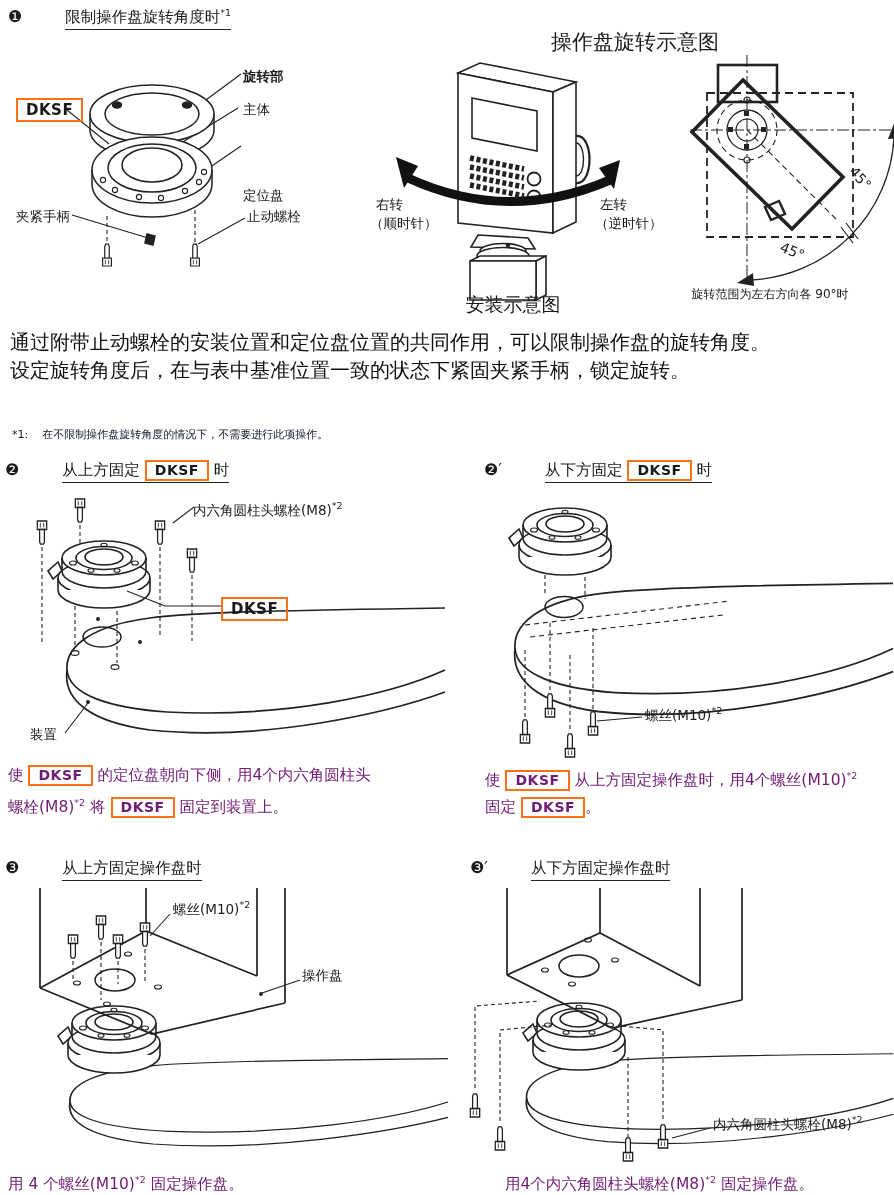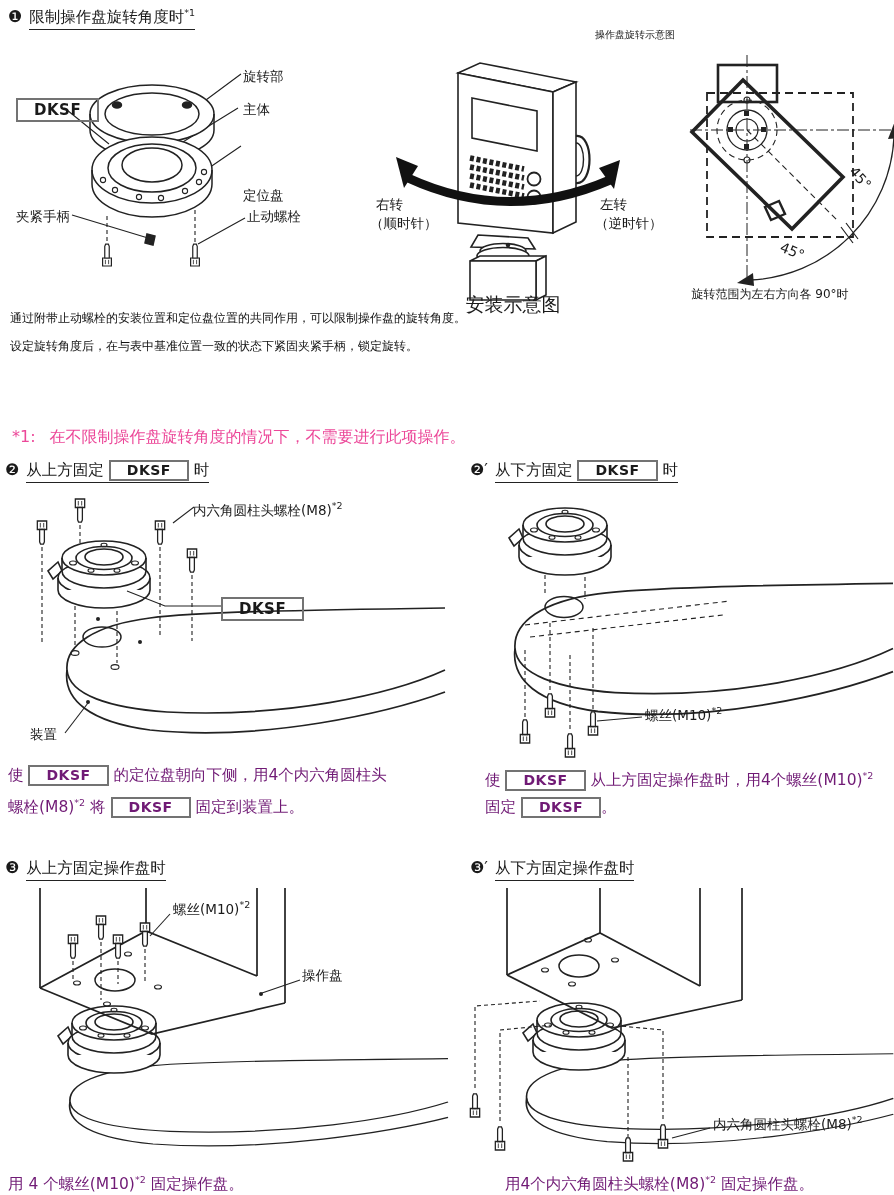--- a/index.html
+++ b/index.html
@@ -1,29 +1,29 @@
 <!DOCTYPE html>
 <html><head>
 <meta charset="utf-8">
 <style>
   html,body{margin:0;padding:0;background:#fff;}
   #page{position:relative;width:894px;height:1195px;background:#fff;overflow:hidden;
         font-family:"DejaVu Sans","Liberation Sans",sans-serif;color:#1a1a1a;}
   .hdr{position:absolute;font-size:15.5px;white-space:nowrap;font-weight:500;}
   .hdr .bul{font-size:16px;margin-right:7px;}
-  .hdr .u{border-bottom:1.6px solid #222;padding-bottom:3px;}
-  .dksf{display:inline-block;border:2px solid #737373;padding:0 16px;font-weight:bold;
+  .hdr .u{border-bottom:1.6px solid #222;padding-bottom:3px;margin-left:36px;}
+  .dksf{display:inline-block;border:2px solid #f97316;padding:0 8px;font-weight:bold;
         font-size:14px;line-height:17px;letter-spacing:.5px;}
   .lbl{position:absolute;font-size:13.5px;white-space:nowrap;color:#1a1a1a;}
-  .para{position:absolute;left:10px;top:304px;font-size:12px;line-height:28px;color:#111;}
-  .note{position:absolute;left:12px;top:427px;font-size:16px;color:#ec4899;}
+  .para{position:absolute;left:10px;top:328px;font-size:20px;line-height:28px;color:#111;}
+  .note{position:absolute;left:12px;top:427px;font-size:11px;color:#0f172a;}
   .note .mk{margin-right:14px;}
   .cap{position:absolute;font-size:15.5px;line-height:27px;color:#701a75;}
   sup{font-size:9.5px;}
-  .figtitle{position:absolute;font-size:10px;text-align:center;}
+  .figtitle{position:absolute;font-size:21px;text-align:center;}
   .figcap{position:absolute;font-size:19px;text-align:center;}
   svg{position:absolute;overflow:visible;}
   svg *{vector-effect:none;}
 </style>
 </head>
 <body>
 
 <div id="page">
 
   <svg width="0" height="0" style="position:absolute">
@@ -81,21 +81,21 @@
       <circle cx="185" cy="143" r="2.6"></circle>
         <circle cx="199" cy="134" r="2.6"></circle>
       <circle cx="204" cy="124" r="2.6"></circle>
     </g>
     <path d="M147,186 l8,2 l-2,9 l-8,-2 z" fill="#222"></path>
     <path d="M107,168 V195 M195,162 V195" stroke-dasharray="4 3" stroke-width="1.1"></path>
     <use href="#bolt" transform="translate(107,218) rotate(180) scale(0.8)"></use>
     <use href="#bolt" transform="translate(195,218) rotate(180) scale(0.8)"></use>
   </svg>
   <div class="lbl dksf" style="left:16px;top:98px;font-size:15px;line-height:20px;">DKSF</div>
-  <div class="lbl" style="left:243px;top:68px;">旋转部</div>
+  <div class="lbl" style="left:243px;top:68px;font-weight:bold;">旋转部</div>
   <div class="lbl" style="left:243px;top:101px;">主体</div>
   <div class="lbl" style="left:243px;top:140px;margin-top:47px;">定位盘</div>
   <div class="lbl" style="left:16px;top:208px;">夹紧手柄</div>
   <div class="lbl" style="left:247px;top:208px;">止动螺栓</div>
 
   <div class="figtitle" style="left:535px;top:28px;width:200px;">操作盘旋转示意图</div>
   <svg style="left:348px;top:52px;" width="310" height="255" viewBox="0 0 310 255" fill="none" stroke="#222" stroke-width="1.6">
     <polygon points="110,21 132,11 228,30 205,40" fill="#fff"></polygon>
     <polygon points="110,21 205,40 205,181 110,171" fill="#fff"></polygon>
     <polygon points="205,40 228,30 228,170 205,181" fill="#fff"></polygon>
@@ -157,21 +157,21 @@
     <div>通过附带止动螺栓的安装位置和定位盘位置的共同作用，可以限制操作盘的旋转角度。</div>
     <div>设定旋转角度后，在与表中基准位置一致的状态下紧固夹紧手柄，锁定旋转。</div>
   </div>
   <div class="note">
     <span class="mk">*1:</span><span>在不限制操作盘旋转角度的情况下，不需要进行此项操作。</span>
   </div>
 
   <div class="hdr" style="left:5px;top:460px;">
     <span class="bul">❷</span><span class="u"><span>从上方固定</span> <span class="dksf">DKSF</span> <span>时</span></span>
   </div>
-  <div class="hdr" style="left:470px;top:460px;">
+  <div class="hdr" style="left:484px;top:460px;">
     <span class="bul">❷′</span><span class="u"><span>从下方固定</span> <span class="dksf">DKSF</span> <span>时</span></span>
   </div>
 
   <svg style="left:5px;top:495px;" width="445" height="262" viewBox="0 0 445 262" fill="none" stroke="#222" stroke-width="1.5">
     <use href="#arm" transform="translate(50,105)"></use>
     <ellipse cx="97" cy="142" rx="19" ry="10"></ellipse>
     <ellipse cx="70" cy="158" rx="4" ry="2.4" stroke-width="1.1"></ellipse>
     <ellipse cx="110" cy="172" rx="4" ry="2.4" stroke-width="1.1"></ellipse>
     <circle cx="135" cy="147" r="2" fill="#222" stroke="none"></circle>
     <circle cx="93" cy="124" r="2" fill="#222" stroke="none"></circle>

